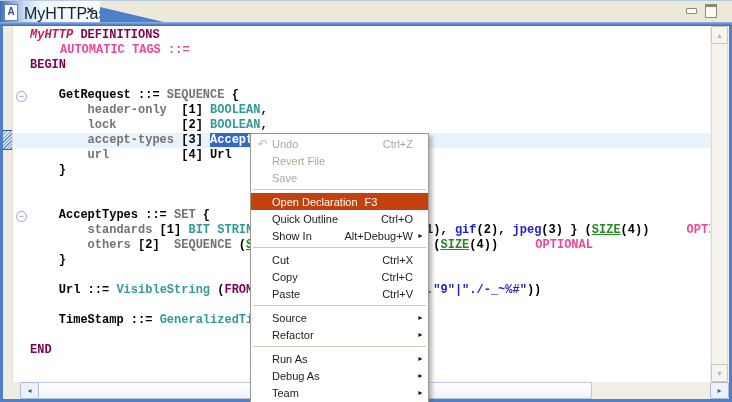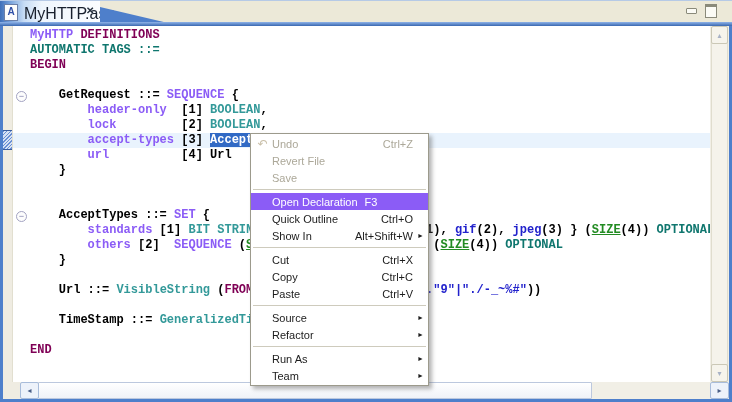--- a/index.html
+++ b/index.html
@@ -33,24 +33,24 @@
   .foldmargin{position:absolute;left:13px;top:26px;bottom:20px;width:17px;background:#FFFFFF;}
   .fold{position:absolute;left:3px;width:9px;height:9px;border:1px solid #A3A3C2;border-radius:50%;
         background:#FDFDFD;color:#7B7BA8;font:9px/8px "Liberation Sans",sans-serif;text-align:center;}
   .f1{top:65px;} .f2{top:185px;}
   
   .currentline{position:absolute;left:13px;right:22px;top:133px;height:15px;background:#E9F3FD;z-index:1;}
   .codearea{position:absolute;left:30px;top:26px;right:22px;bottom:20px;overflow:hidden;z-index:2;}
   .codelines{padding-top:2px;font:bold 12px/15px "Liberation Mono",monospace;white-space:pre;color:#000;}
   .code-line{height:15px;}
   .c-pln{color:#000000;}
-  .c-mod{color:#8b5cf6;}
+  .c-mod{color:#be185d;font-style:italic;}
   .c-kw{color:#7F0055;}
-  .c-gry{color:#0f766e;}
-  .c-gld{color:#8b5cf6;text-align:right;}
+  .c-gry{color:#ec4899;margin-left:30px;}
+  .c-gld{color:#737373;text-align:right;}
   .c-typ{color:#339999;}
   .c-enm{color:#2222CC;}
   .c-str{color:#2222CC;}
   .c-grn{color:#228B22;text-decoration:underline;}
   .c-sel{background:#316AC5;color:#FFFFFF;}
   
   .vscroll{position:absolute;right:3px;top:26px;bottom:20px;width:19px;background:#F1EFE6;z-index:3;}
   .vtrack{position:absolute;left:1px;right:1px;top:16px;bottom:16px;background:#F5F3EB;border:1px solid #E0DDCE;}
   .hscroll{position:absolute;left:20px;right:3px;bottom:3px;height:17px;background:#F1EFE6;z-index:3;}
   .sbtn{position:absolute;background:#EDF2FA;border:1px solid #A8BCDA;border-radius:2px;
@@ -65,21 +65,21 @@
   .cornerfill{position:absolute;left:3px;width:17px;bottom:3px;height:17px;background:#EFECE2;z-index:3;}
   
   .menu{position:absolute;left:250px;top:133px;width:177px;background:#FFFFFF;border:1px solid #9C9A8C;
         box-shadow:3px 3px 4px rgba(90,90,90,.45);padding:1px 0;z-index:20;font-size:11px;color:#1C1C1C;}
   .menu-item{height:17px;display:flex;align-items:center;padding:0 3px 0 2px;position:relative;white-space:nowrap;}
   .mi-icon{width:19px;flex:none;text-align:center;font-size:12px;color:#C9BFA8;}
   .mi-accel.inline{margin-left:7px;}
   .mi-spacer{flex:1;}
   .mi-accel.col{margin-right:12px;}
   .mi-sub{position:absolute;right:4px;font-size:7px;color:#1C1C1C;}
-  .menu-item.selected{background:#8b5cf6;color:#FFFFFF;}
+  .menu-item.selected{background:#c2410c;color:#FFFFFF;}
   .menu-item.disabled{color:#ACA899;}
   .menu-sep{border-top:1px solid #CECBBD;margin:3px 2px;}
 </style>
 </head>
 <body>
 
 <div class="window">
 
   <div class="tabstrip">
     <div class="tab">
@@ -163,21 +163,21 @@
       <div class="menu-item">
         <span class="mi-icon"></span>
         <span class="mi-label">Quick Outline</span>
         <span class="mi-spacer"></span>
         <span class="mi-accel col">Ctrl+O</span>
       </div>
       <div class="menu-item">
         <span class="mi-icon"></span>
         <span class="mi-label">Show In</span>
         <span class="mi-spacer"></span>
-        <span class="mi-accel col">Alt+Shift+W</span>
+        <span class="mi-accel col">Alt+Debug+W</span>
         <span class="mi-sub">►</span>
       </div>
       <div class="menu-sep"></div>
       <div class="menu-item">
         <span class="mi-icon"></span>
         <span class="mi-label">Cut</span>
         <span class="mi-spacer"></span>
         <span class="mi-accel col">Ctrl+X</span>
       </div>
       <div class="menu-item">
@@ -207,19 +207,25 @@
       </div>
       <div class="menu-sep"></div>
       <div class="menu-item">
         <span class="mi-icon"></span>
         <span class="mi-label">Run As</span>
         <span class="mi-spacer"></span>
         <span class="mi-sub">►</span>
       </div>
       <div class="menu-item">
         <span class="mi-icon"></span>
+        <span class="mi-label">Debug As</span>
+        <span class="mi-spacer"></span>
+        <span class="mi-sub">►</span>
+      </div>
+      <div class="menu-item">
+        <span class="mi-icon"></span>
         <span class="mi-label">Team</span>
         <span class="mi-spacer"></span>
         <span class="mi-sub">►</span>
       </div>
     </div>
 
 </div>
 
 </body></html>

